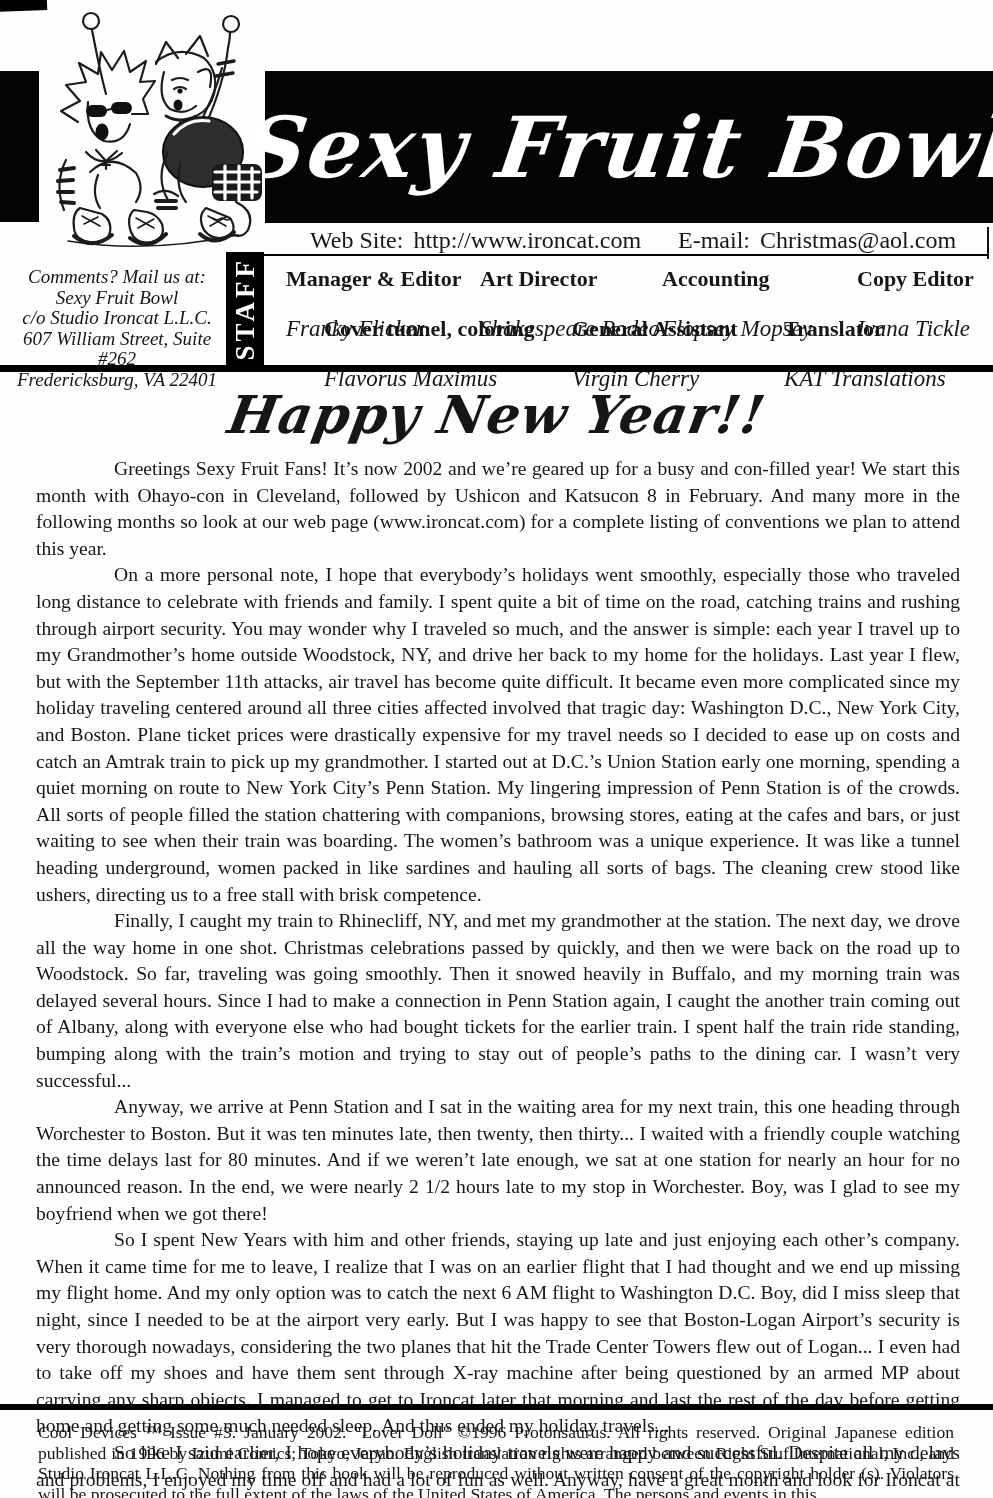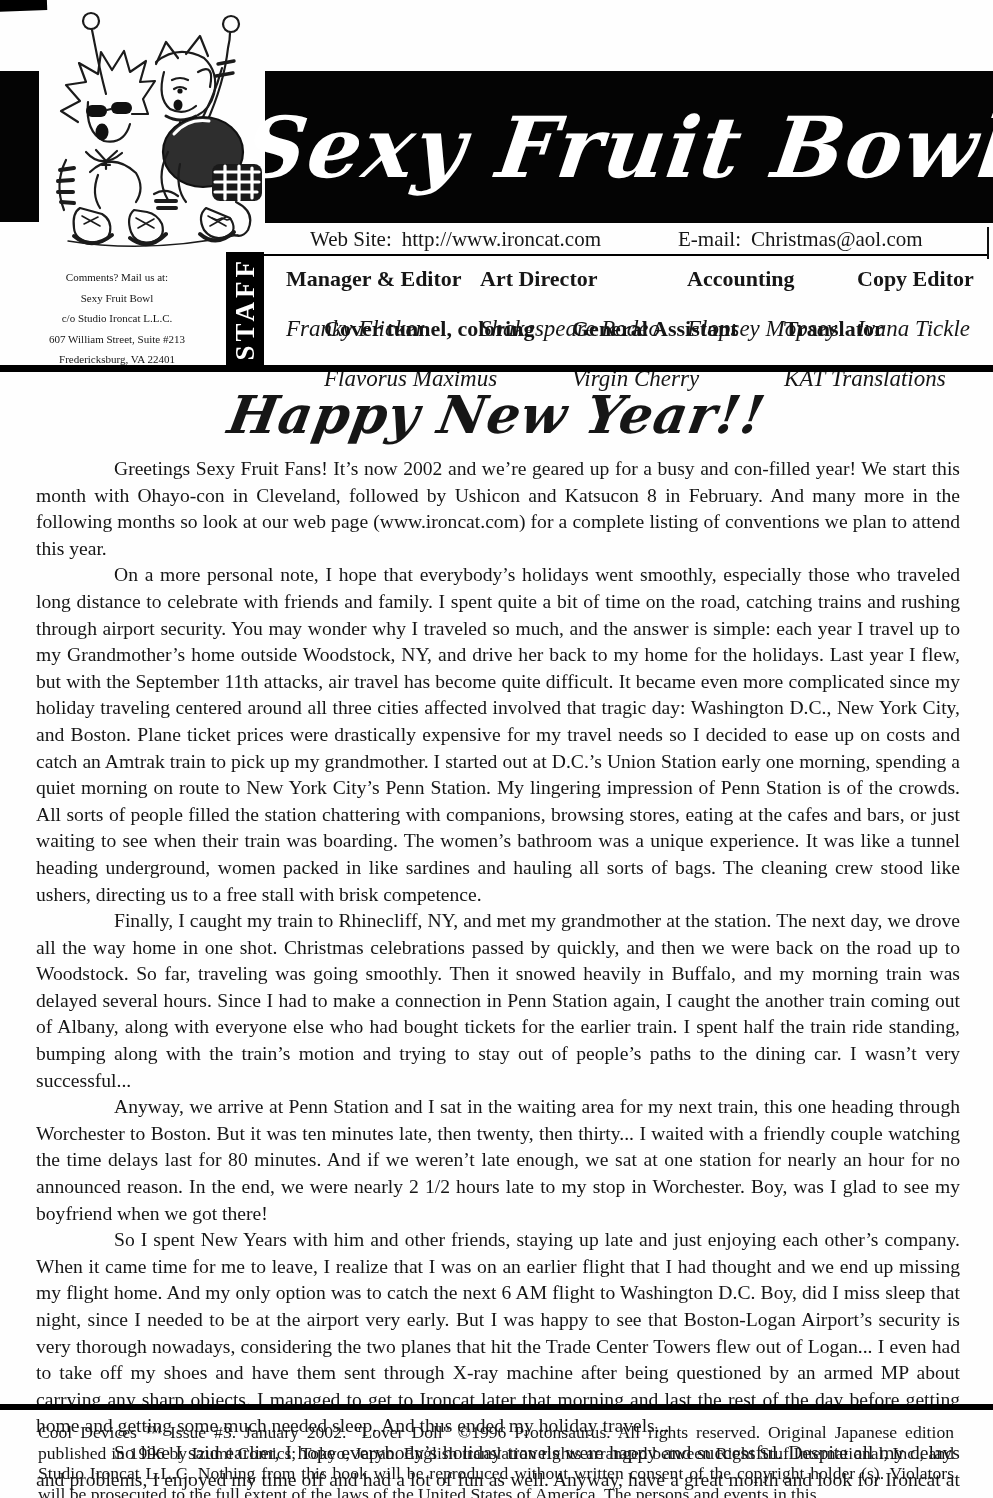--- a/index.html
+++ b/index.html
@@ -18,39 +18,39 @@
     position:absolute; left:265px; top:71px; width:728px; height:152px; background:#040404;
     display:flex; align-items:center; justify-content:center;
   }
   .banner-title {
     font-family:"DejaVu Serif", serif; font-style:italic; font-weight:bold;
     font-size:84px; color:#ffffff; white-space:nowrap;
     transform:skewX(-8deg); letter-spacing:2px;
   }
   .illustration { position:absolute; left:28px; top:2px; width:240px; height:252px; }
 
-  .web-row { position:absolute; top:227px; font-size:21px; white-space:nowrap; }
+  .web-row { position:absolute; top:227px; font-size:24px; white-space:nowrap; }
   .web-site { left:310px; }
   .email    { left:678px; }
   .web-row .lbl { margin-right:10px; }
 
   
   .staff-top-border { position:absolute; left:226px; top:254px; width:762px; height:2px; background:#000; }
   .staff-box {
     position:absolute; left:226px; top:252px; width:38px; height:114px; background:#000;
     display:flex; align-items:center; justify-content:center;
   }
   .staff-label {
     writing-mode:vertical-rl; transform:rotate(180deg);
     color:#fff; font-weight:bold; font-size:27px; letter-spacing:4px;
     font-family:"Liberation Serif", serif;
   }
   .mailbox {
     position:absolute; left:8px; top:267px; width:218px; text-align:center;
-    font-size:11px; line-height:20.5px;
+    font-size:19px; line-height:20.5px;font-style:italic;
   }
   .staff-entry { position:absolute; white-space:nowrap; }
   .staff-entry .role { font-weight:bold; font-size:22px; display:block; }
   .staff-entry .name { font-style:italic; font-size:23px; display:block;margin-top:24px; }
 
   .thick-rule-1 { position:absolute; left:0; top:365px; width:993px; height:7px; background:#000; }
   .thick-rule-2 { position:absolute; left:0; top:1404px; width:993px; height:6px; background:#000; }
 
   
   .heading { position:absolute; left:0; top:384px; width:993px; text-align:center; }
@@ -160,37 +160,37 @@
     <span class="lbl">E-mail:</span><span>Christmas@aol.com</span>
   </div>
 
   <div class="staff-top-border"></div>
   <div class="right-tick"></div>
 
   <div class="mailbox">
     <div>Comments? Mail us at:</div>
     <div>Sexy Fruit Bowl</div>
     <div>c/o Studio Ironcat L.L.C.</div>
-    <div>607 William Street, Suite #213</div>
+    <div>607 William Street, Suite #262</div>
     <div>Fredericksburg, VA 22401</div>
   </div>
 
   <div class="staff-box">
     <span class="staff-label">STAFF</span>
   </div>
 
   <div class="staff-entry" style="left:286px; top:266px;">
     <span class="role">Manager &amp; Editor</span>
     <span class="name">Franky Flicker</span>
   </div>
   <div class="staff-entry" style="left:480px; top:266px;">
     <span class="role">Art Director</span>
     <span class="name">Shakespeare Rodeo</span>
   </div>
-  <div class="staff-entry" style="left:687px; top:266px;">
+  <div class="staff-entry" style="left:662px; top:266px;">
     <span class="role">Accounting</span>
     <span class="name">Flopsey Mopsey</span>
   </div>
   <div class="staff-entry" style="left:857px; top:266px;">
     <span class="role">Copy Editor</span>
     <span class="name">Ivana Tickle</span>
   </div>
   <div class="staff-entry" style="left:324px; top:316px;">
     <span class="role">Cover tunnel, coloring</span>
     <span class="name">Flavorus Maximus</span>

